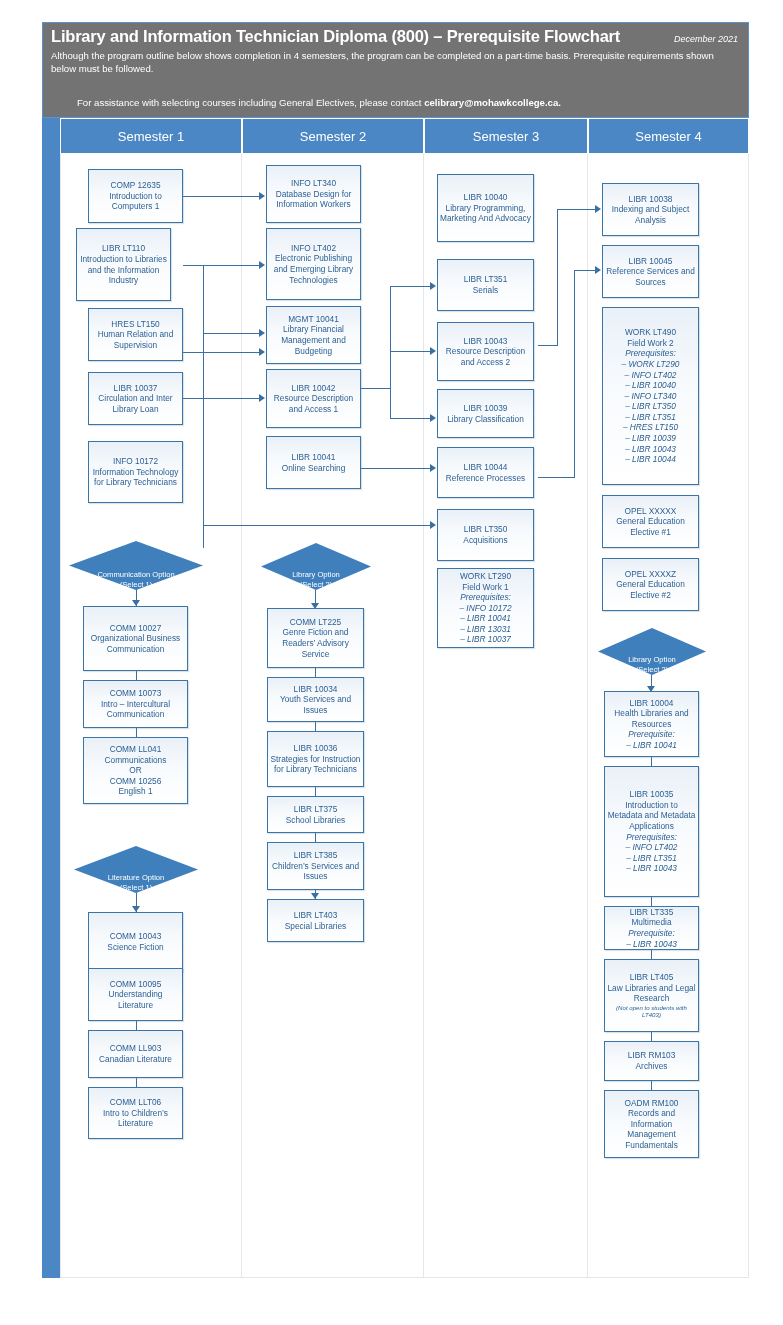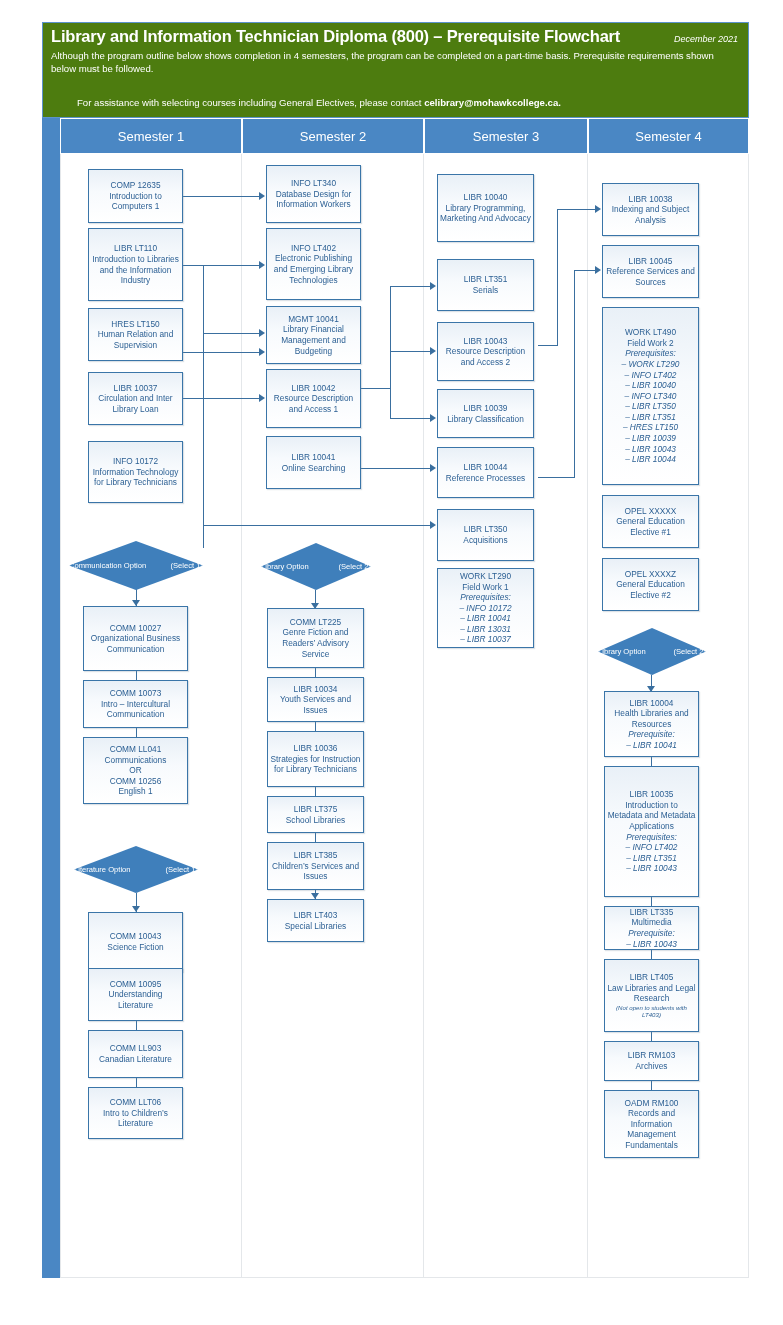--- a/index.html
+++ b/index.html
@@ -1,21 +1,21 @@
 <!DOCTYPE html>
 <html><head>
 <meta charset="utf-8">
 <style>
   html,body{margin:0;padding:0;background:#ffffff;}
   body{width:783px;height:1325px;font-family:"Liberation Sans",sans-serif;overflow:hidden;}
   #page{position:relative;width:783px;height:1325px;background:#ffffff;}
 
   
   #banner{position:absolute;left:42px;top:22px;width:707px;height:96px;
-          background:#4d7c0f;border:1px solid #5b93cc;box-sizing:border-box;}
+          background:#737373;border:1px solid #5b93cc;box-sizing:border-box;}
   #banner .title{position:absolute;left:8px;top:4px;font-size:16.5px;font-weight:bold;color:#ffffff;
           letter-spacing:-0.2px;white-space:nowrap;}
   #banner .date{position:absolute;right:10px;top:11px;font-size:9px;font-style:italic;font-weight:normal;color:#ffffff;}
   #banner .sub1{position:absolute;left:8px;top:27px;width:690px;font-size:9.6px;color:#ffffff;line-height:12.6px;}
   #banner .contact{position:absolute;left:34px;top:74px;font-size:9.6px;color:#ffffff;}
   #banner .contact b{font-weight:bold;}
 
   
   #tablewrap{position:absolute;left:42px;top:118px;width:707px;height:1160px;border-radius:30px;}
   #leftbar{position:absolute;left:0;top:0;width:18px;height:1160px;background:#4a87c4;}
@@ -33,22 +33,22 @@
         box-shadow:1px 1px 1px rgba(120,140,160,.25);}
   .node .inner{width:100%;padding:0 2px;}
   .node .pre{font-style:italic;}
   .node .tiny{font-size:6.1px;font-style:italic;line-height:7.4px;display:block;}
 
   
   .diamond{position:absolute;z-index:5;}
   .diamond .shape{position:absolute;inset:0;background:#3f7fbb;
        clip-path:polygon(50% 0,100% 50%,50% 100%,0 50%);
        box-shadow:1px 2px 2px rgba(100,120,140,.35);}
-  .diamond .lbl{position:absolute;inset:0;display:flex;flex-direction:row;
-       align-items:center;justify-content:space-between;color:#ffffff;font-size:7.6px;line-height:10px;text-align:center;}
+  .diamond .lbl{position:absolute;inset:0;display:flex;flex-direction:column;
+       align-items:center;justify-content:flex-end;color:#ffffff;font-size:7.6px;line-height:10px;text-align:center;}
 
   
   .ln{position:absolute;background:#3a6f9f;z-index:2;}
   .lnh{height:1px;}
   .lnv{width:1px;}
   .arw{position:absolute;width:0;height:0;z-index:3;
        border-top:4.2px solid transparent;border-bottom:4.2px solid transparent;
        border-left:6px solid #3a6f9f;}
   .arwd{position:absolute;width:0;height:0;z-index:3;
        border-left:4.2px solid transparent;border-right:4.2px solid transparent;
@@ -148,21 +148,21 @@
   <div class="ln lnv" style="left:651px;top:757px;height:9px;"></div>
   <div class="ln lnv" style="left:651px;top:897px;height:9px;"></div>
   <div class="ln lnv" style="left:651px;top:950px;height:9px;"></div>
   <div class="ln lnv" style="left:651px;top:1032px;height:9px;"></div>
   <div class="ln lnv" style="left:651px;top:1081px;height:9px;"></div>
 
   <div class="node" style="left:88px;top:169px;width:95px;height:54px;">
     <div class="inner"><span>COMP 12635</span><br><span>Introduction to Computers 1</span></div>
     </div>
 
-  <div class="node" style="left:88px;top:228px;width:95px;height:73px;">
+  <div class="node" style="left:76px;top:228px;width:95px;height:73px;">
     <div class="inner"><span>LIBR LT110</span><br><span>Introduction to Libraries and the Information Industry</span></div>
     </div>
 
   <div class="node" style="left:88px;top:308px;width:95px;height:53px;">
     <div class="inner"><span>HRES LT150</span><br><span>Human Relation and Supervision</span></div>
     </div>
 
   <div class="node" style="left:88px;top:372px;width:95px;height:53px;">
     <div class="inner"><span>LIBR 10037</span><br><span>Circulation and Inter Library Loan</span></div>
     </div>

